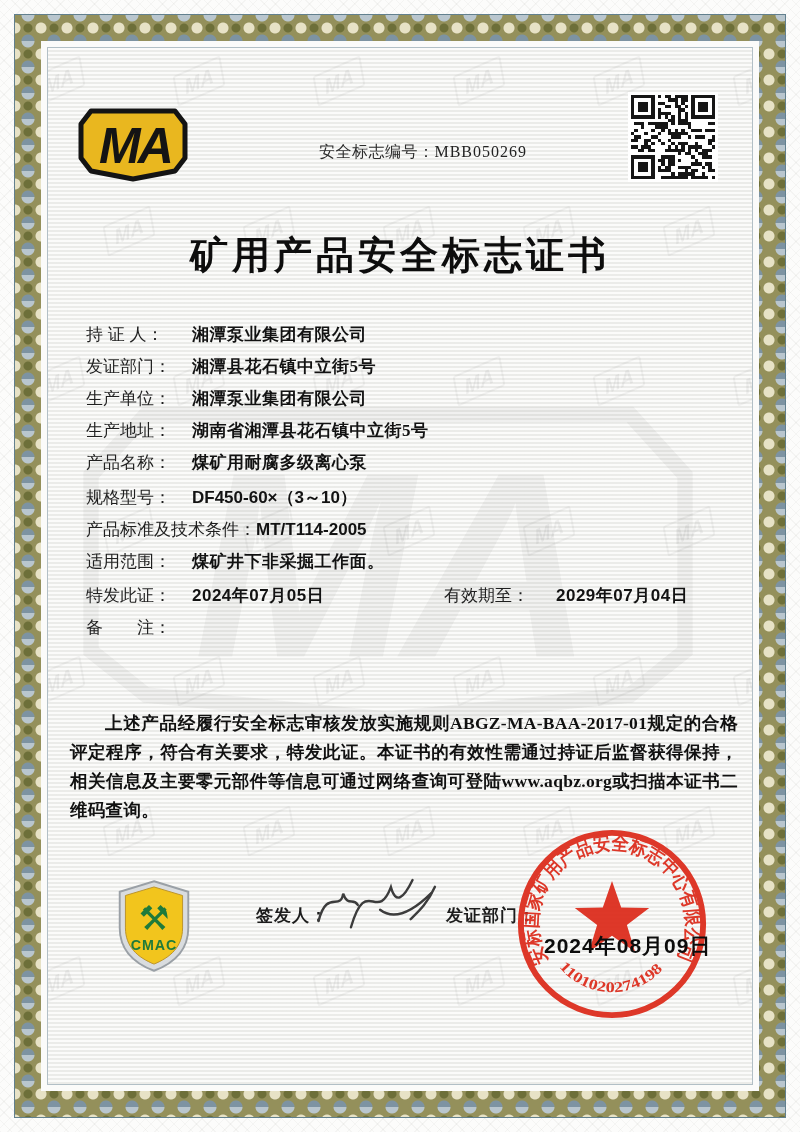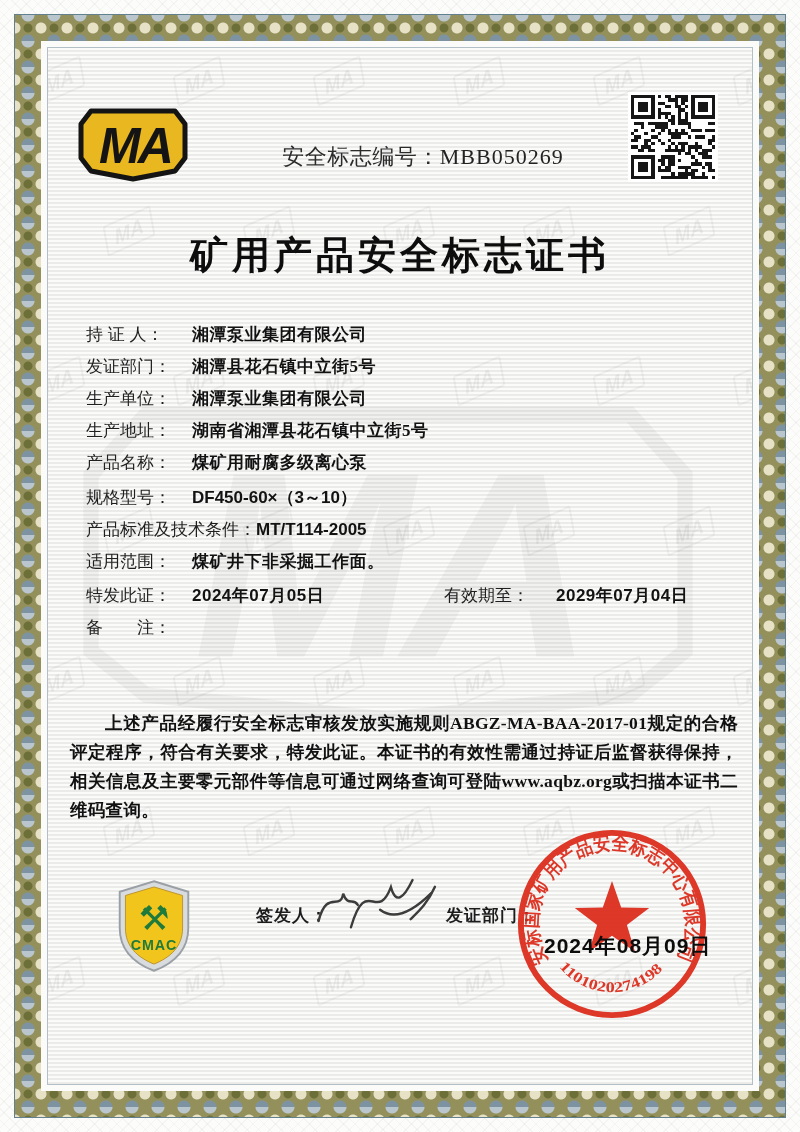--- a/index.html
+++ b/index.html
@@ -49,21 +49,21 @@
     font:italic 700 20px var(--sans);
     display:flex;align-items:center;justify-content:center;
     transform:rotate(-24deg) skewX(-14deg);
   }
   .big-ma{position:absolute;left:30px;top:350px;pointer-events:none;}
 
   
   .ma-logo{position:absolute;left:30px;top:60px;}
   .hdr-line{
     position:absolute;top:94px;left:0;right:0;text-align:center;padding-left:46px;
-    font-family:var(--serif);font-size:22px;color:#2b2b2b;letter-spacing:.5px;
+    font-family:var(--serif);font-size:16px;color:#2b2b2b;letter-spacing:.5px;
   }
   .hdr-line .num{letter-spacing:1px;color:#222;}
   .qr{position:absolute;top:44px;right:34px;width:90px;height:90px;background:#fff;padding:3px;}
   .qr svg{width:100%;height:100%;fill:#161616;shape-rendering:crispEdges;}
 
   .title{
     position:absolute;top:182px;left:0;right:0;text-align:center;
     font-family:var(--serif);font-weight:900;font-size:38px;letter-spacing:4px;color:#0d0d0d;
   }
 

